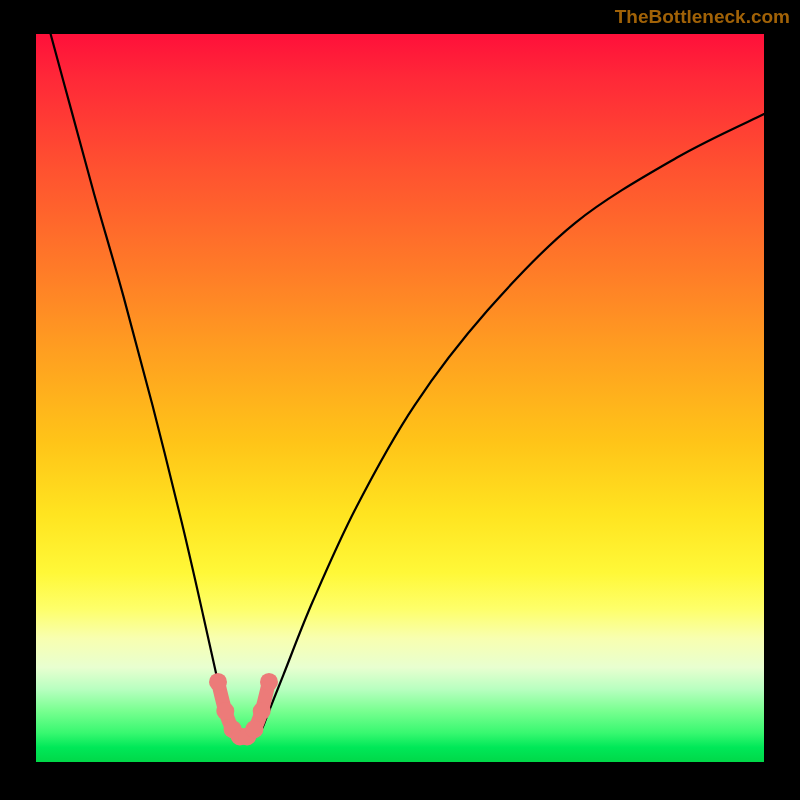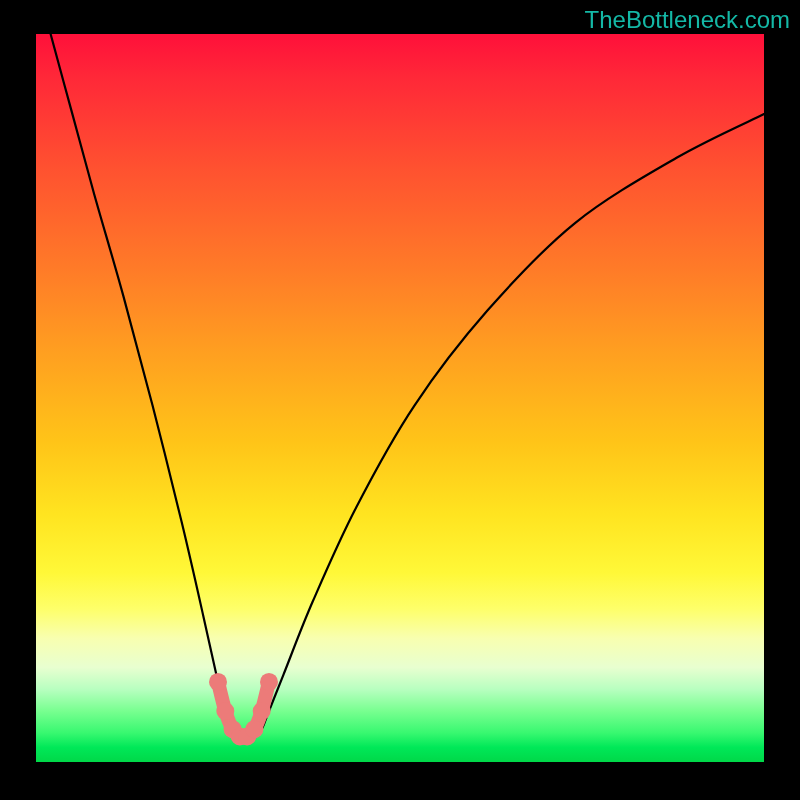--- a/index.html
+++ b/index.html
@@ -14,24 +14,24 @@
     position: relative;
     width: 800px;
     height: 800px;
     background: #000;
   }
   .watermark {
     position: absolute;
     top: 6px;
     right: 10px;
     font-family: Arial, Helvetica, sans-serif;
-    font-size: 24px;
-    color: #14b8a6;
+    font-size: 19px;
+    color: #a16207;
     z-index: 10;
-    font-weight: 400;
+    font-weight: 700;
   }
   .plot-area {
     position: absolute;
     left: 36px;
     top: 34px;
     width: 728px;
     height: 728px;
     background: linear-gradient(to bottom,
       #ff103a 0%,
       #ff2838 6%,

